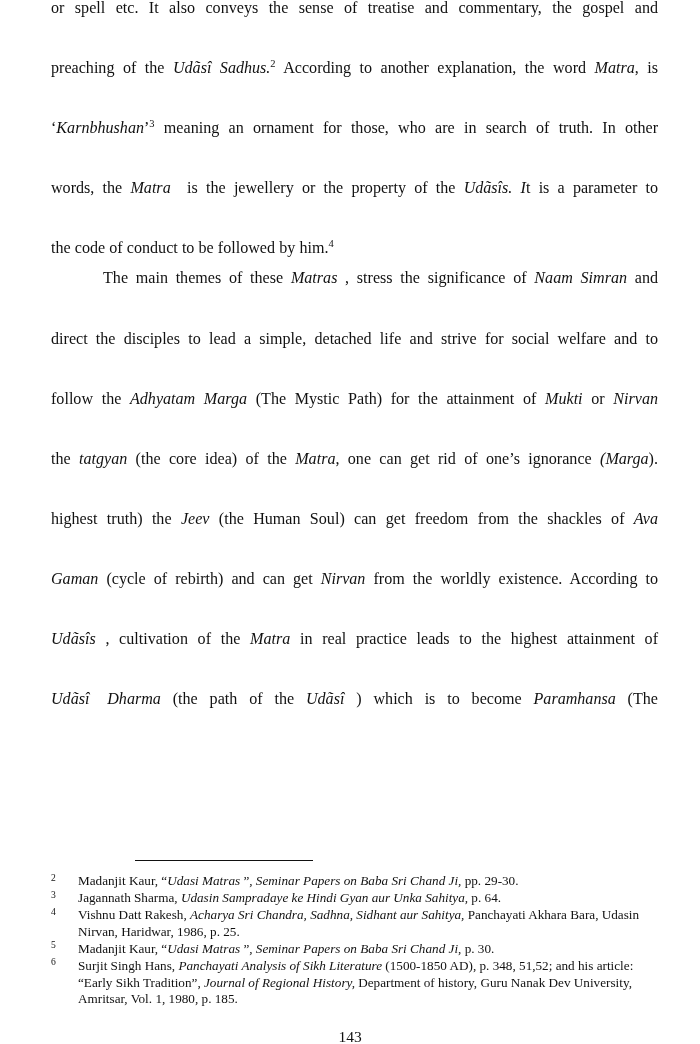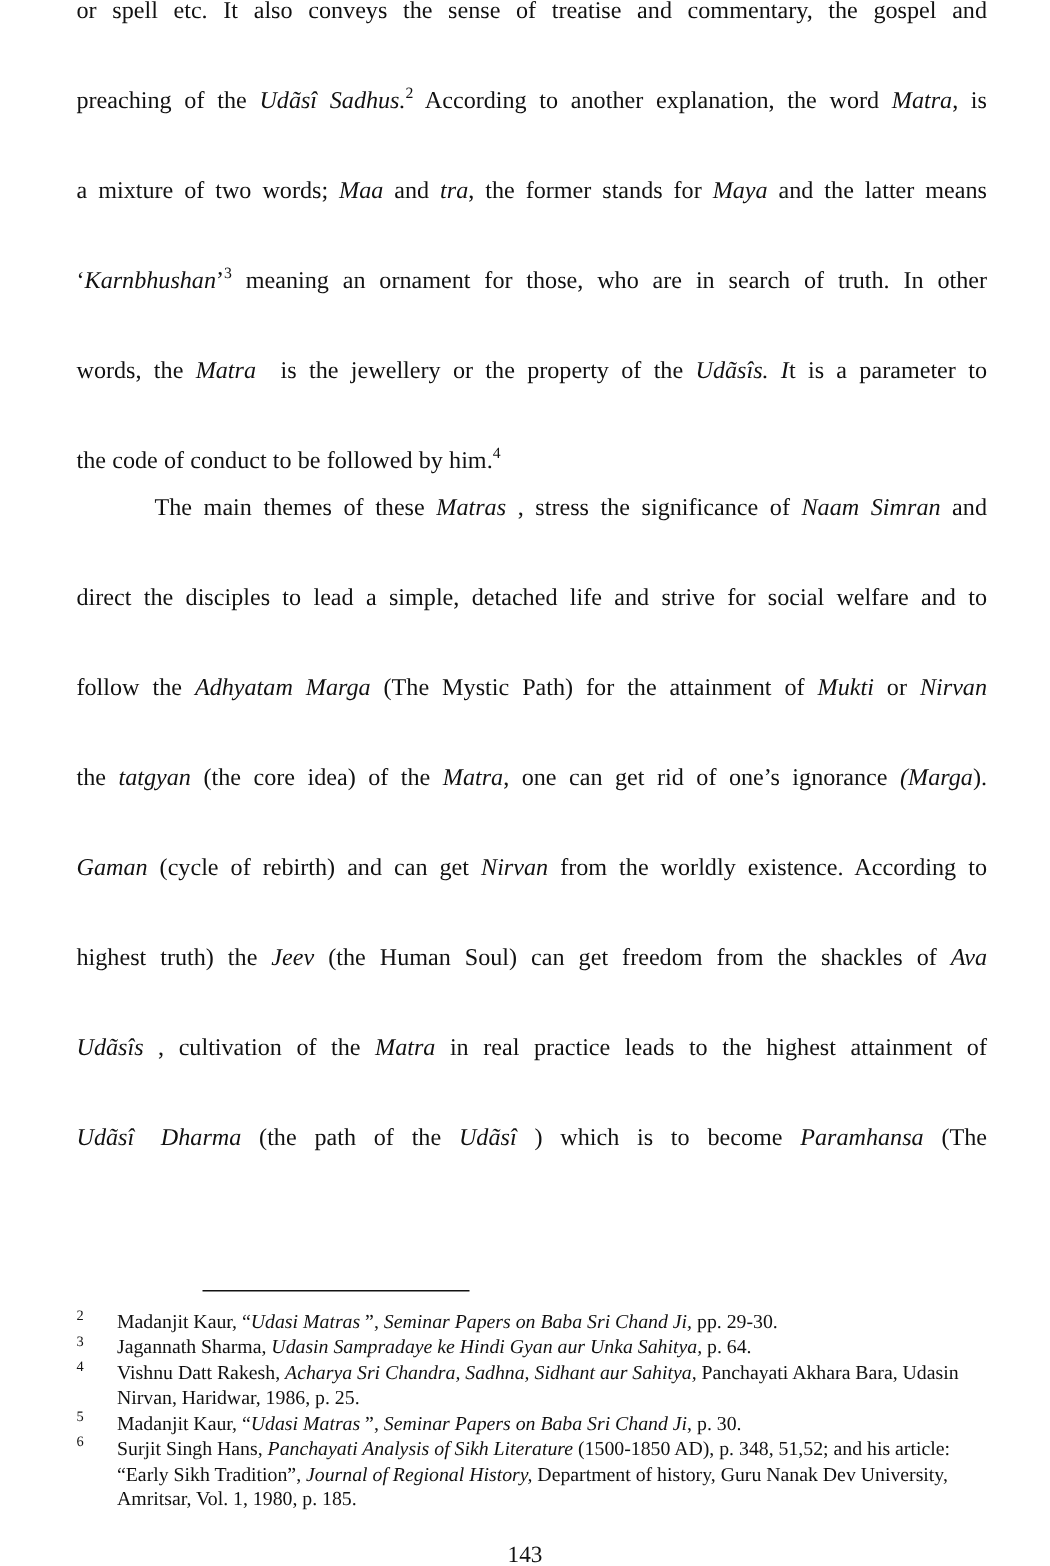--- a/index.html
+++ b/index.html
@@ -116,33 +116,32 @@
 </head>
 <body>
 
 <div id="page">
 
   <div id="body-text">
 
     <p class="para">
       <span class="jline">or spell etc. It also conveys the sense of treatise and commentary, the gospel and</span>
       <span class="jline">preaching of the <i>Udãsî Sadhus.</i><sup class="fn">2</sup> According to another explanation, the word <i>Matra</i>, is</span>
-      <span class="jline">a mixture of two words; <i>Maa</i> and <i>tra</i>, the former stands for <i>Maya</i> and the latter means</span>
       <span class="jline">‘<i>Karnbhushan</i>’<sup class="fn">3</sup> meaning an ornament for those, who are in search of truth. In other</span>
       <span class="jline">words, the <i>Matra</i>&nbsp; is the jewellery or the property of the <i>Udãsîs. I</i>t is a parameter to</span>
       <span class="jline last">the code of conduct to be followed by him.<sup class="fn">4</sup></span>
     </p>
 
     <p class="para">
       <span class="jline"><span style="display:inline-block;width:52px"></span>The main themes of these <i>Matras</i> , stress the significance of <i>Naam Simran</i> and</span>
       <span class="jline">direct the disciples to lead a simple, detached life and strive for social welfare and to</span>
       <span class="jline">follow the <i>Adhyatam Marga</i> (The Mystic Path) for the attainment of <i>Mukti</i> or <i>Nirvan</i></span>
       <span class="jline">the <i>tatgyan</i> (the core idea) of the <i>Matra</i>, one can get rid of one’s ignorance <i>(Marga</i>).</span>
+      <span class="jline">highest truth) the <i>Jeev</i> (the Human Soul) can get freedom from the shackles of <i>Ava</i></span>
       <span class="jline"><i>Gaman</i> (cycle of rebirth) and can get <i>Nirvan</i> from the worldly existence. According to</span>
-      <span class="jline">highest truth) the <i>Jeev</i> (the Human Soul) can get freedom from the shackles of <i>Ava</i></span>
       <span class="jline"><i>Udãsîs</i> , cultivation of the <i>Matra</i> in real practice leads to the highest attainment of</span>
       <span class="jline"><i>Udãsî&nbsp;&nbsp; Dharma</i>&nbsp; (the&nbsp; path&nbsp; of&nbsp; the&nbsp; <i>Udãsî</i>&nbsp; )&nbsp; which&nbsp; is&nbsp; to&nbsp; become&nbsp; <i>Paramhansa</i>&nbsp; (The</span>
 
     </p>
 
   </div>
 
   <div id="footnotes">
     <div id="fn-rule"></div>
     <div id="fn-list">

